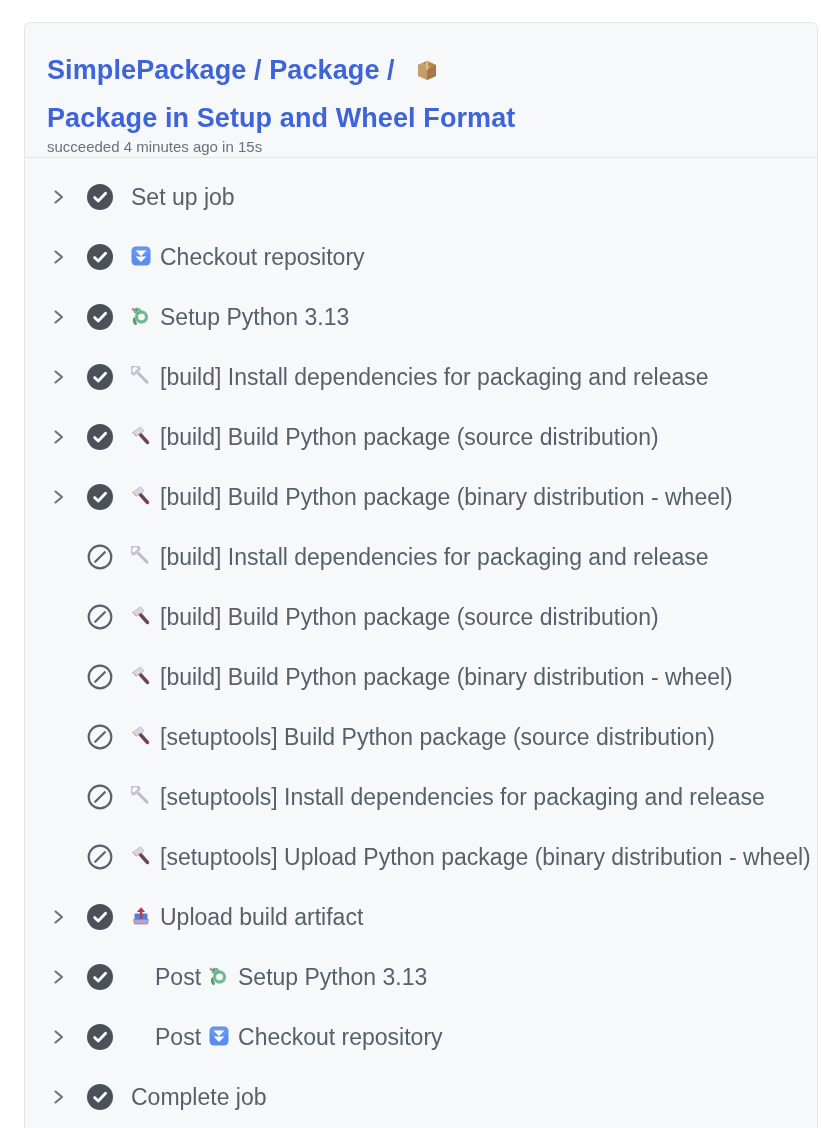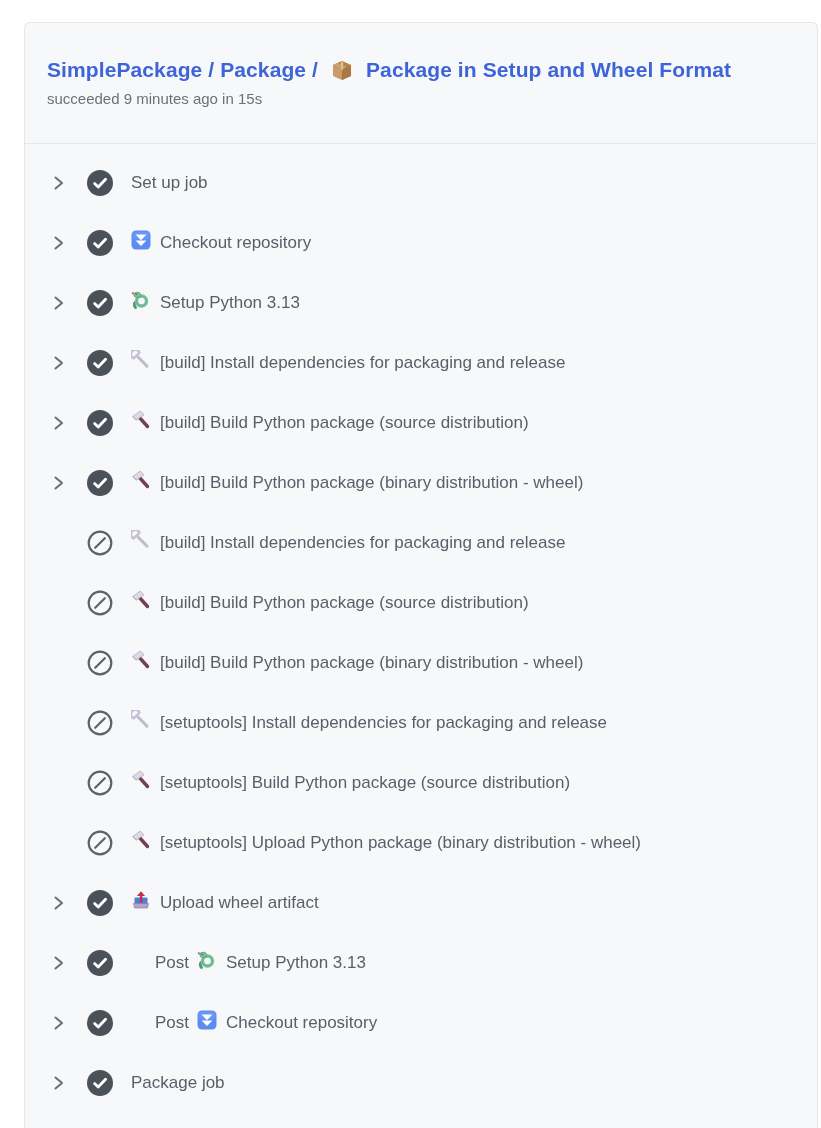--- a/index.html
+++ b/index.html
@@ -12,40 +12,40 @@
     position:absolute;left:24px;top:22px;width:794px;height:1140px;
     background:#f7f8fa;border:1px solid #e4e6ea;border-bottom:none;
     border-radius:6px 6px 0 0;box-sizing:border-box;
   }
   .run-header{
     min-height:121px;box-sizing:border-box;
     padding:33px 22px 0 22px;
     border-bottom:1px solid #e4e6e9;
   }
   .run-title{
-    margin:0;font-size:21px;font-weight:700;color:#3d64d8;
+    margin:0;font-size:27px;font-weight:700;color:#3d64d8;
     line-height:28px;letter-spacing:.1px;cursor:pointer;
-    display:flex;align-items:center;gap:12px;flex-wrap:wrap;
+    display:flex;align-items:center;gap:20px;flex-wrap:wrap;
   }
   .run-title .crumb{white-space:pre;}
   .emoji-icon{display:inline-flex;flex:none;}
   .run-status{
     margin-top:5px;font-size:15px;color:#6b7179;line-height:20px;
   }
   .steps-list{padding-top:9px;}
   .step-row{height:60px;display:flex;align-items:center;cursor:pointer;}
   .chev-slot{width:13px;height:14px;margin-left:29px;flex:none;display:flex;align-items:center;}
   .status-slot{width:26px;height:26px;margin-left:20px;flex:none;position:relative;}
   .status-success{
     width:26px;height:26px;border-radius:50%;background:#4b5158;
     display:flex;align-items:center;justify-content:center;
   }
   .step-body{
     margin-left:18px;display:flex;align-items:center;gap:9px;
-    font-size:17px;color:#585f68;line-height:22px;white-space:nowrap;
+    font-size:23px;color:#585f68;line-height:22px;white-space:nowrap;
   }
   .step-prefix{margin-right:-1px;margin-left:24px;}
 </style>
 </head>
 <body>
 
 <div class="panel">
   <div class="run-header">
     <h1 class="run-title">
       <span class="crumb">SimplePackage / Package /</span>
@@ -53,21 +53,21 @@
         <svg width="24" height="24" viewBox="0 0 24 24">
           <polygon points="3,7 12,3 21,7 21,18 12,22 3,18" fill="#c89b6a"></polygon>
           <polygon points="3,7 12,11 21,7 12,3" fill="#b8854f"></polygon>
           <polygon points="12,11 12,22 21,18 21,7" fill="#a87947"></polygon>
           <rect x="10.9" y="3.6" width="2.2" height="8" fill="#e0c293" transform="skewX(0)"></rect>
           <polygon points="3,7 7.5,5 16.5,9 12,11" fill="#d9b98c" opacity="0.55"></polygon>
         </svg>
       </span>
       <span>Package in Setup and Wheel Format</span>
     </h1>
-    <div class="run-status">succeeded 9 minutes ago in 15s</div>
+    <div class="run-status">succeeded 4 minutes ago in 15s</div>
   </div>
 
   <div class="steps-list">
       <div class="step-row">
     <span class="chev-slot">
       <svg width="10" height="14" viewBox="0 0 10 14">
         <path d="M1.5 1.5 L8 7 L1.5 12.5" fill="none" stroke="#6b7178" stroke-width="2.1" stroke-linecap="round" stroke-linejoin="round"></path>
       </svg>
     </span>
     <span class="status-slot">
@@ -310,53 +310,53 @@
         <svg width="26" height="26" viewBox="0 0 26 26">
           <circle cx="13" cy="13" r="11.3" fill="none" stroke="#5a6169" stroke-width="2.2"></circle>
           <line x1="8.2" y1="17.8" x2="17.8" y2="8.2" stroke="#5a6169" stroke-width="2.2" stroke-linecap="round"></line>
         </svg>
       </span>
     </span>
     <span class="step-body">
 
       <span class="step-icon-slot"><span class="emoji-icon">
     <svg width="20" height="20" viewBox="0 0 20 20">
+      <line x1="7.5" y1="6.5" x2="16.5" y2="16.5" stroke="#6f4254" stroke-width="3.4" stroke-linecap="round"></line>
+      <polygon points="1.5,6.5 9.5,1 13,4.8 5,10.3" fill="#dcd9e4" stroke="#b3aec2" stroke-width="0.8"></polygon>
+      <polygon points="1.5,6.5 5,10.3 5.8,9.7 2.3,5.9" fill="#b9b3c8"></polygon>
+    </svg>
+  </span></span>
+      <span>[setuptools] Build Python package (source distribution)</span>
+    </span>
+  </div>
+      <div class="step-row">
+    <span class="chev-slot" style="visibility: hidden;">
+      <svg width="10" height="14" viewBox="0 0 10 14">
+        <path d="M1.5 1.5 L8 7 L1.5 12.5" fill="none" stroke="#6b7178" stroke-width="2.1" stroke-linecap="round" stroke-linejoin="round"></path>
+      </svg>
+    </span>
+    <span class="status-slot">
+      
+      <span>
+        <svg width="26" height="26" viewBox="0 0 26 26">
+          <circle cx="13" cy="13" r="11.3" fill="none" stroke="#5a6169" stroke-width="2.2"></circle>
+          <line x1="8.2" y1="17.8" x2="17.8" y2="8.2" stroke="#5a6169" stroke-width="2.2" stroke-linecap="round"></line>
+        </svg>
+      </span>
+    </span>
+    <span class="step-body">
+
+      <span class="step-icon-slot"><span class="emoji-icon">
+    <svg width="20" height="20" viewBox="0 0 20 20">
       <path d="M2.6 8.2 A4.4 4.4 0 1 1 8.4 2.6 L6.2 5.4 Z" fill="none" stroke="#c6c1d5" stroke-width="2.6" stroke-linecap="round"></path>
       <line x1="7" y1="7" x2="16" y2="16.2" stroke="#c6c1d5" stroke-width="3.2" stroke-linecap="round"></line>
       <line x1="7.4" y1="7.4" x2="16" y2="16.2" stroke="#aaa4bf" stroke-width="1" stroke-linecap="round" opacity="0.6"></line>
     </svg>
   </span></span>
       <span>[setuptools] Install dependencies for packaging and release</span>
-    </span>
-  </div>
-      <div class="step-row">
-    <span class="chev-slot" style="visibility: hidden;">
-      <svg width="10" height="14" viewBox="0 0 10 14">
-        <path d="M1.5 1.5 L8 7 L1.5 12.5" fill="none" stroke="#6b7178" stroke-width="2.1" stroke-linecap="round" stroke-linejoin="round"></path>
-      </svg>
-    </span>
-    <span class="status-slot">
-      
-      <span>
-        <svg width="26" height="26" viewBox="0 0 26 26">
-          <circle cx="13" cy="13" r="11.3" fill="none" stroke="#5a6169" stroke-width="2.2"></circle>
-          <line x1="8.2" y1="17.8" x2="17.8" y2="8.2" stroke="#5a6169" stroke-width="2.2" stroke-linecap="round"></line>
-        </svg>
-      </span>
-    </span>
-    <span class="step-body">
-
-      <span class="step-icon-slot"><span class="emoji-icon">
-    <svg width="20" height="20" viewBox="0 0 20 20">
-      <line x1="7.5" y1="6.5" x2="16.5" y2="16.5" stroke="#6f4254" stroke-width="3.4" stroke-linecap="round"></line>
-      <polygon points="1.5,6.5 9.5,1 13,4.8 5,10.3" fill="#dcd9e4" stroke="#b3aec2" stroke-width="0.8"></polygon>
-      <polygon points="1.5,6.5 5,10.3 5.8,9.7 2.3,5.9" fill="#b9b3c8"></polygon>
-    </svg>
-  </span></span>
-      <span>[setuptools] Build Python package (source distribution)</span>
     </span>
   </div>
       <div class="step-row">
     <span class="chev-slot" style="visibility: hidden;">
       <svg width="10" height="14" viewBox="0 0 10 14">
         <path d="M1.5 1.5 L8 7 L1.5 12.5" fill="none" stroke="#6b7178" stroke-width="2.1" stroke-linecap="round" stroke-linejoin="round"></path>
       </svg>
     </span>
     <span class="status-slot">
       
@@ -396,21 +396,21 @@
     <span class="step-body">
 
       <span class="step-icon-slot"><span class="emoji-icon">
     <svg width="20" height="20" viewBox="0 0 20 20">
       <rect x="3.5" y="7.5" width="13" height="8" rx="1" fill="#4f7fd9"></rect>
       <polygon points="2.5,13.5 17.5,13.5 16.5,18 3.5,18" fill="#b5a3c8" stroke="#8f7aa8" stroke-width="0.7"></polygon>
       <rect x="8.9" y="5.5" width="2.4" height="7" fill="#c2334f"></rect>
       <polygon points="5.9,6 14.1,6 10,1.2" fill="#c2334f"></polygon>
     </svg>
   </span></span>
-      <span>Upload wheel artifact</span>
+      <span>Upload build artifact</span>
     </span>
   </div>
       <div class="step-row">
     <span class="chev-slot">
       <svg width="10" height="14" viewBox="0 0 10 14">
         <path d="M1.5 1.5 L8 7 L1.5 12.5" fill="none" stroke="#6b7178" stroke-width="2.1" stroke-linecap="round" stroke-linejoin="round"></path>
       </svg>
     </span>
     <span class="status-slot">
       <span class="status-success">
@@ -471,17 +471,17 @@
     <span class="status-slot">
       <span class="status-success">
         <svg width="26" height="26" viewBox="0 0 26 26">
           <path d="M7.6 13.6 L11.2 17 L18.6 9.2" fill="none" stroke="#ffffff" stroke-width="2.8" stroke-linecap="round" stroke-linejoin="round"></path>
         </svg>
       </span>
 
     </span>
     <span class="step-body">
 
-      <span>Package job</span>
+      <span>Complete job</span>
     </span>
   </div>
     </div>
 </div>
 
 </body></html>

